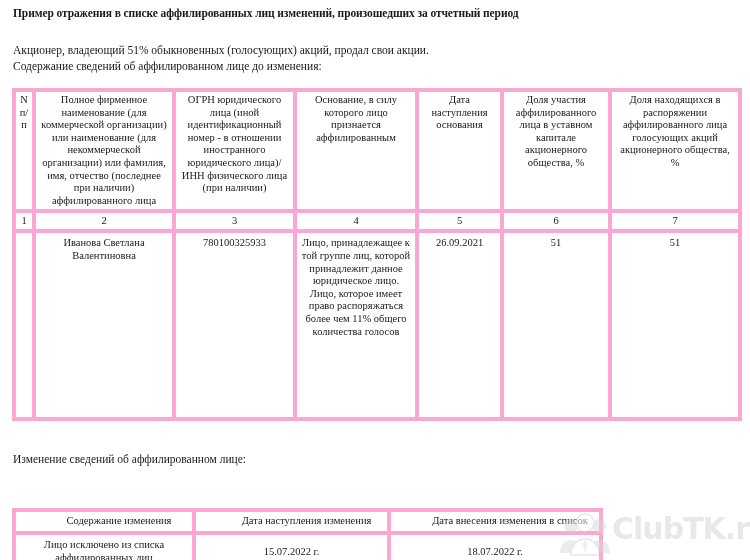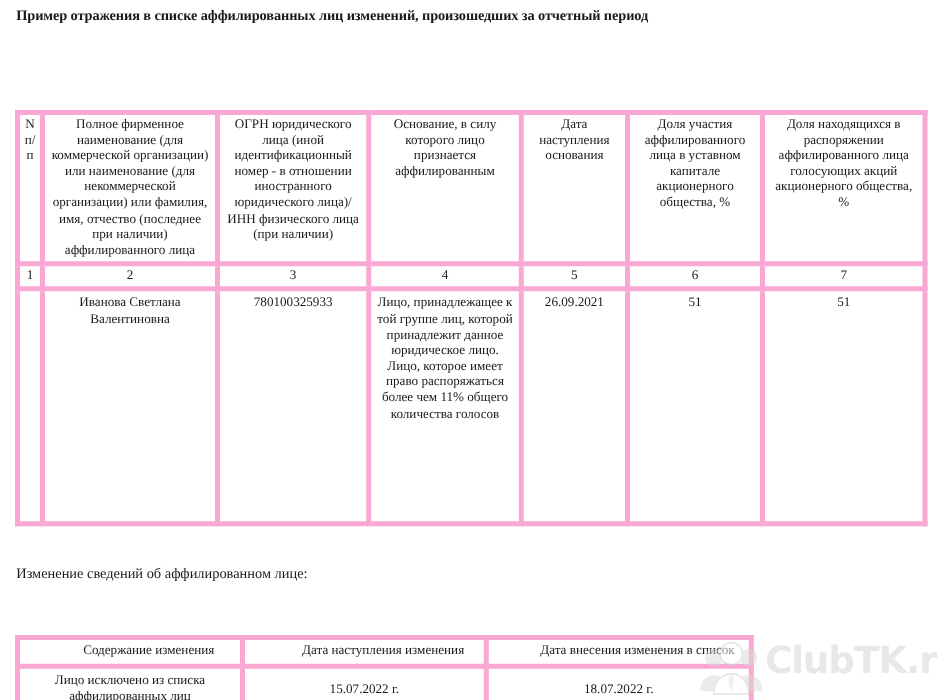--- a/index.html
+++ b/index.html
@@ -137,20 +137,22 @@
   }
 </style>
 </head>
 <body>
 
 <div class="page">
 
   <div class="doc-title">Пример отражения в списке аффилированных лиц изменений, произошедших за отчетный период</div>
 
   <div class="intro">
+    <div>Акционер, владеющий 51% обыкновенных (голосующих) акций, продал свои акции.</div>
+    <div>Содержание сведений об аффилированном лице до изменения:</div>
   </div>
 
   <table class="grid" id="main-table">
     <colgroup>
       <col style="width:20px">
       <col style="width:140px">
       <col style="width:121px">
       <col style="width:122px">
       <col style="width:85px">
       <col style="width:108px">

